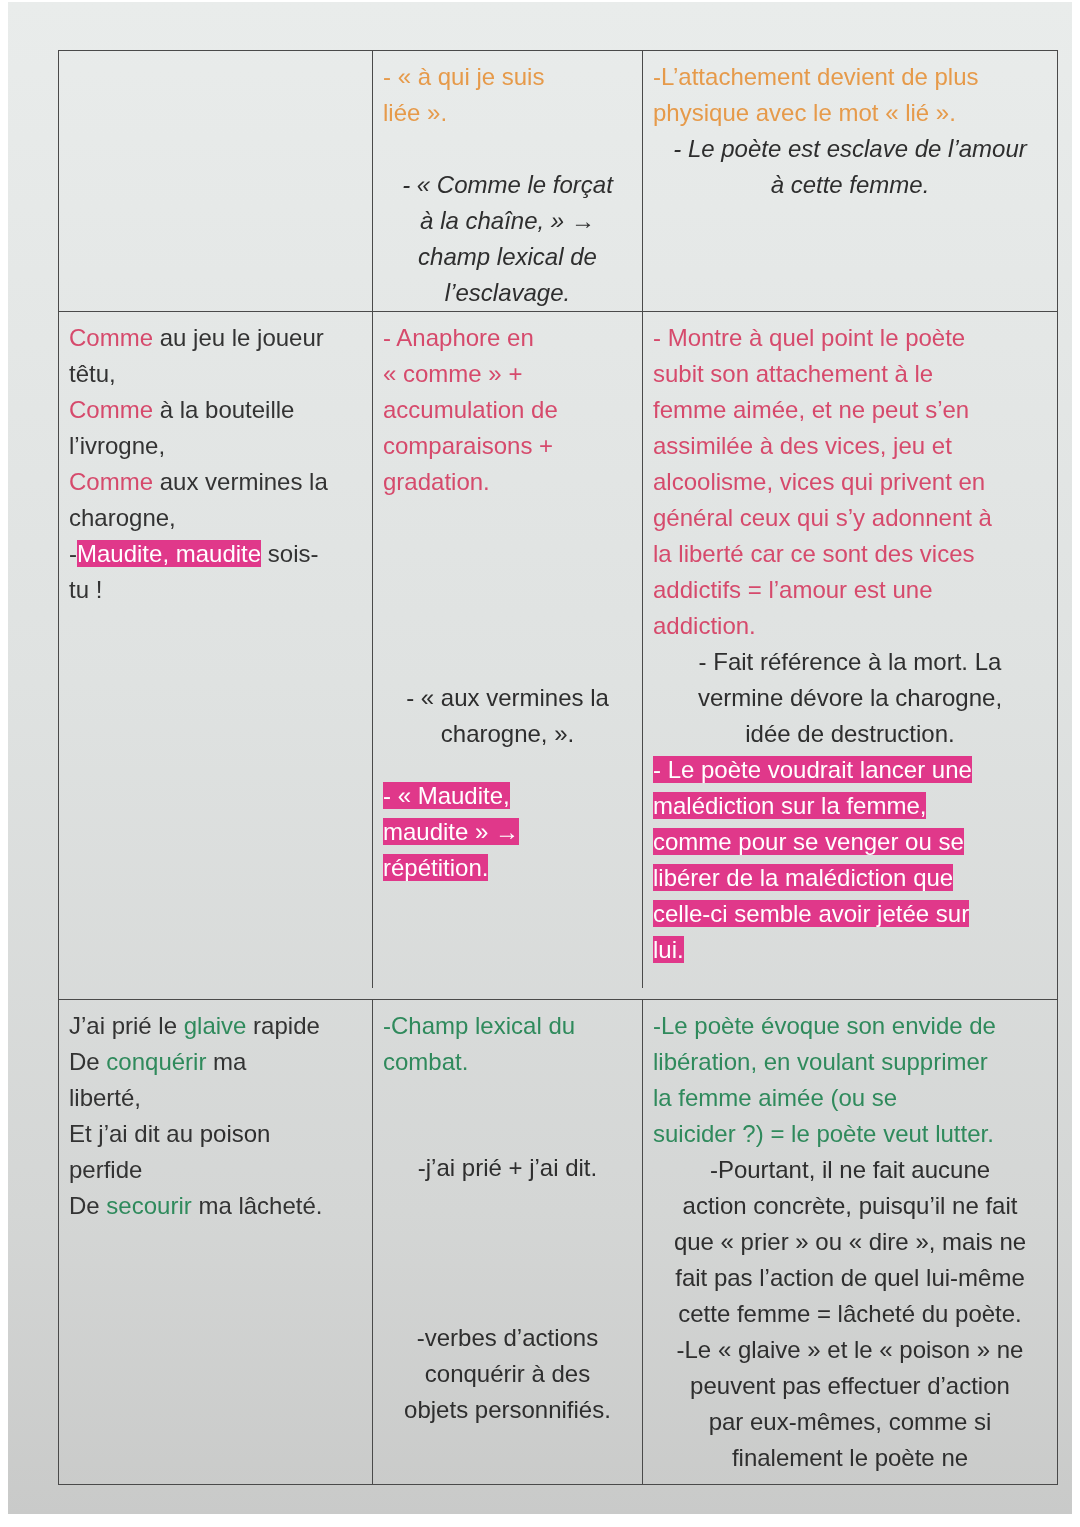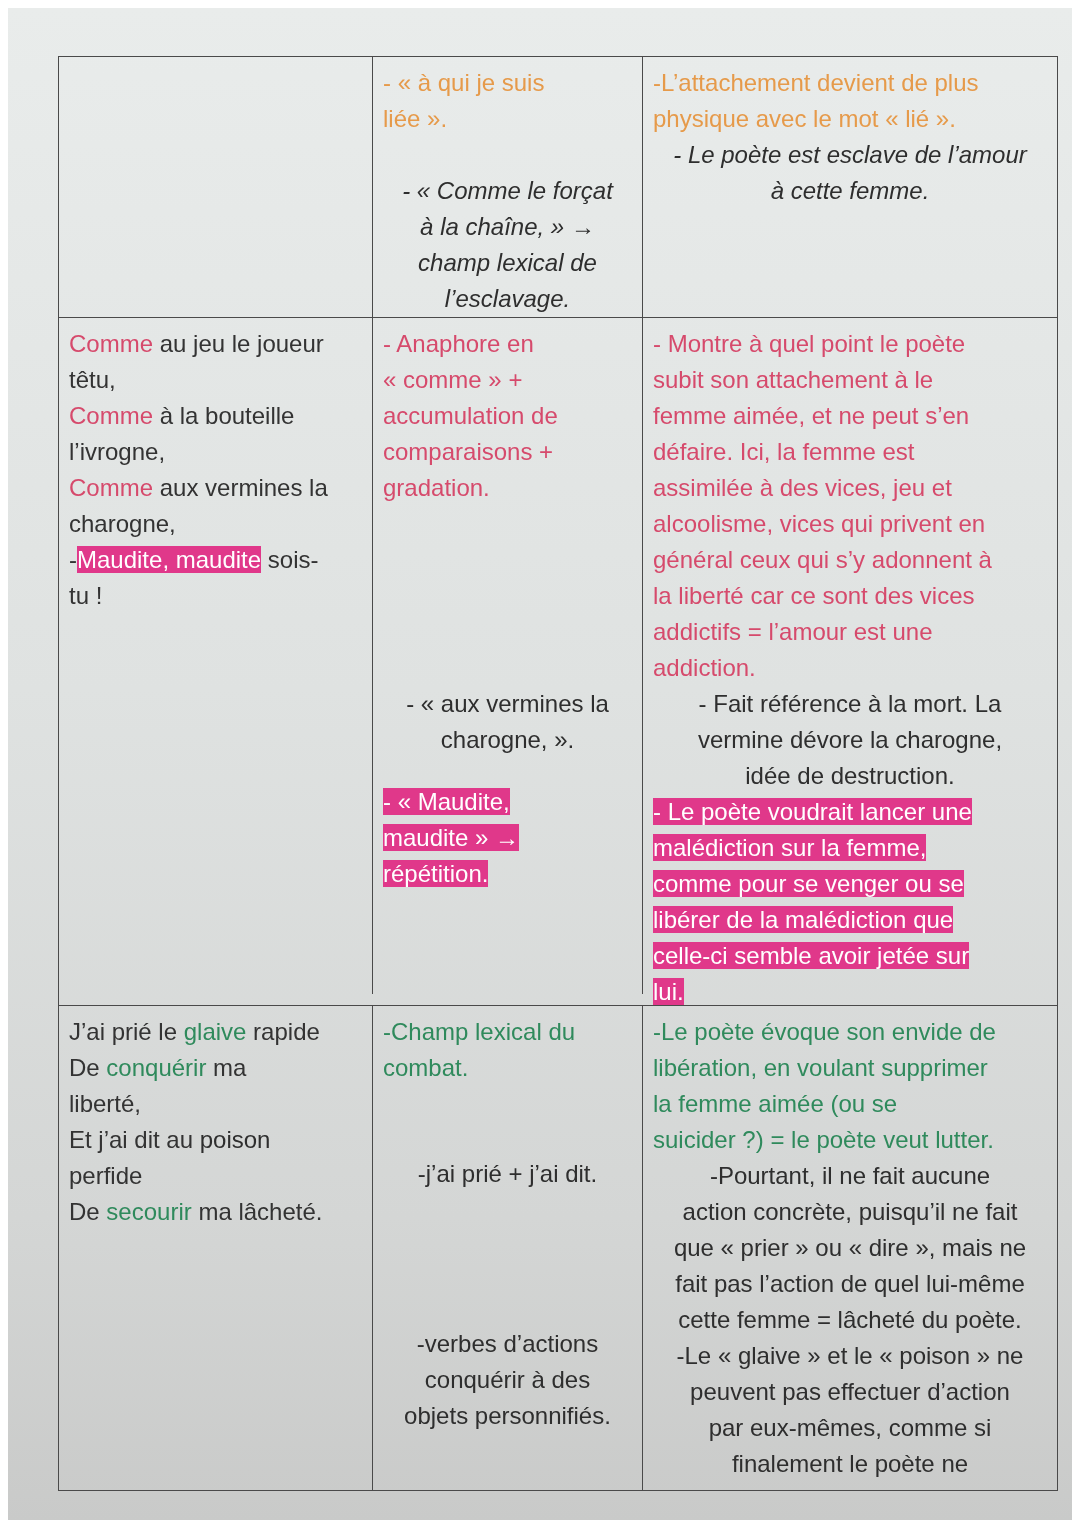--- a/index.html
+++ b/index.html
@@ -2,21 +2,21 @@
 <html><head>
 <meta charset="utf-8">
 <style>
   html, body { margin: 0; padding: 0; }
   body {
     width: 1080px; height: 1527px; overflow: hidden;
     background: #ffffff;
     font-family: "Liberation Sans", "DejaVu Sans", sans-serif;
   }
   .paper {
-    position: absolute; left: 8px; top: 8px; width: 1064px; height: 1512px;
+    position: absolute; left: 8px; top: 2px; width: 1064px; height: 1512px;
     background: linear-gradient(180deg, #e9eceb 0%, #dfe2e1 45%, #d4d6d5 80%, #c9cac9 100%);
   }
   .table {
     position: absolute; left: 50px; top: 48px; width: 998px;
     border: 1.5px solid #4a4a4a;
   }
   .row { display: flex; border-top: 1.5px solid #4a4a4a; }
   .row:first-child { border-top: none; }
   .cell {
     box-sizing: border-box; padding: 8px 10px 8px 10px;
@@ -89,21 +89,20 @@
         <span class="line bold dark">charogne, ».</span>
         <span class="gap" style="height:26px"></span>
         <span class="line"><span class="hl">- « Maudite,</span></span>
         <span class="line"><span class="hl">maudite » →</span></span>
         <span class="line"><span class="hl">répétition.</span></span>
       </div>
       <div class="cell c3">
         <span class="line pink">- Montre à quel point le poète</span>
         <span class="line pink">subit son attachement à le</span>
         <span class="line pink">femme aimée, et ne peut s’en</span>
-        <span class="line pink">défaire. Ici, la femme est</span>
         <span class="line pink">assimilée à des vices, jeu et</span>
         <span class="line pink">alcoolisme, vices qui privent en</span>
         <span class="line pink">général ceux qui s’y adonnent à</span>
         <span class="line pink">la liberté car ce sont des vices</span>
         <span class="line pink">addictifs = l’amour est une</span>
         <span class="line pink">addiction.</span>
         <span class="line bold dark">- Fait référence à la mort. La</span>
         <span class="line bold dark">vermine dévore la charogne,</span>
         <span class="line bold dark">idée de destruction.</span>
         <span class="line"><span class="hl">- Le poète voudrait lancer une</span></span>

